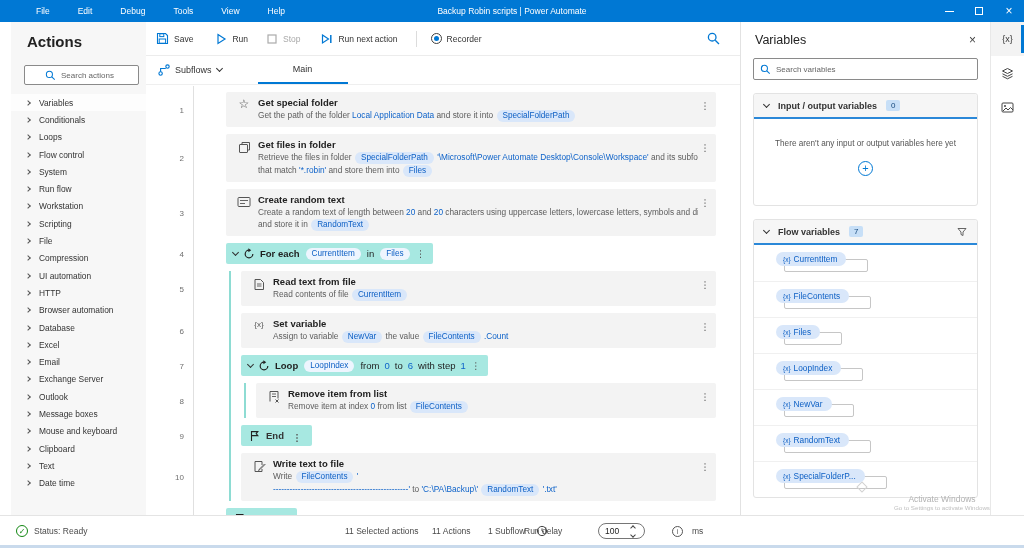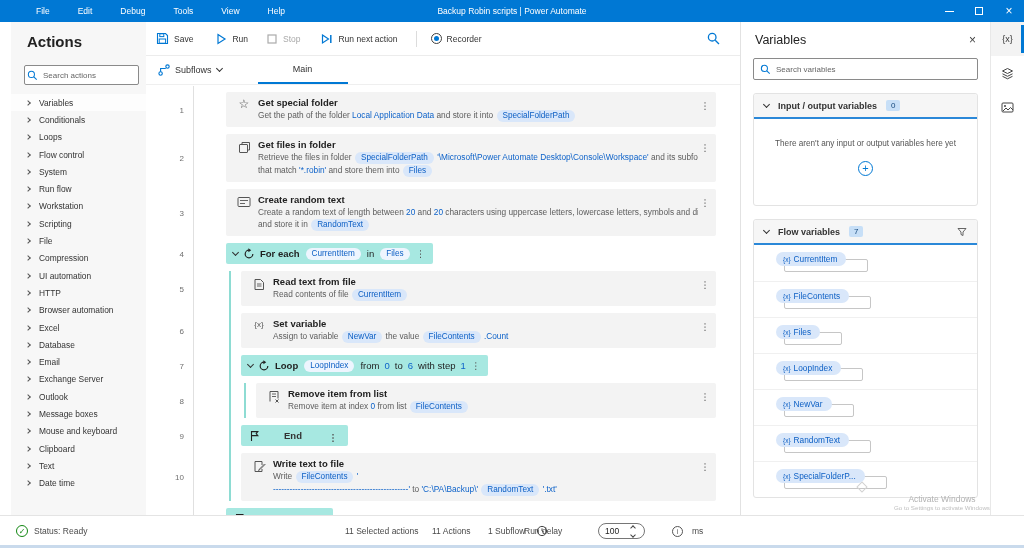--- a/index.html
+++ b/index.html
@@ -13,21 +13,21 @@
   .win-title { position:absolute; left:0; right:0; text-align:center; font-size:8.5px; pointer-events:none; }
   .win-controls { position:absolute; right:0; top:0; height:22px; display:flex; }
   .win-btn { width:30px; height:22px; display:flex; align-items:center; justify-content:center; color:#fff; }
   .min-glyph { width:9px; height:1px; background:#fff; display:block; }
   .max-glyph { width:8px; height:8px; border:1px solid #fff; display:block; }
   .close-glyph { font-size:12px; line-height:10px; }
 
   
   .sidebar { position:absolute; left:11px; top:22px; width:145px; bottom:33px; background:#f7f7f7; border-right:5px solid #4d7c0f; overflow:hidden; }
   .sidebar-title { font-size:15px; font-weight:bold; color:#222; margin:11px 0 0 16px; }
-  .sidebar-search { margin:15px 12px 0 13px; height:20px; background:#fff; border:1px solid #8a8a8a; border-radius:2px; display:flex; align-items:center; padding:0 2px; gap:5px; }
+  .sidebar-search { margin:15px 12px 0 13px; height:20px; background:#fff; border:1px solid #8a8a8a; border-radius:2px; display:flex; align-items:center; padding:0 20px; gap:5px; }
   .sidebar-search .ph { color:#666; font-size:8px; }
   .cat-list { margin-top:9px; }
   .cat-item { height:17.3px; display:flex; align-items:center; padding-left:15px; gap:9px; cursor:pointer; }
   .cat-item.hl { background:#fdfdfd; }
   .cat-label { font-size:8.4px; color:#333; }
   .chev-r { width:4px; height:4px; border-right:1px solid #555; border-bottom:1px solid #555; transform:rotate(-45deg); flex:none; }
   .sb-track { position:absolute; right:1px; top:70px; bottom:10px; width:3px; background:#ededed; border-radius:2px; }
   .sb-thumb { position:absolute; right:1px; top:80px; width:3px; height:240px; background:#d6d6d6; border-radius:2px; }
 
   
@@ -58,21 +58,21 @@
   .kebab { flex:none; width:14px; text-align:center; color:#555; font-size:9.5px; padding-top:3px; cursor:pointer; letter-spacing:0; }
   .seg-b { color:#0d62c9; }
   .pill { display:inline-block; background:#d9e7fa; color:#0c5fc4; border-radius:7px; padding:0 6px; font-size:8.2px; line-height:12px; margin:0 1px; }
   .bhead-row { margin-bottom:7px; }
   .bhead { display:inline-flex; align-items:center; gap:5px; background:#a7e8e1; border-radius:2px; padding:0 7px; height:21px; font-size:9.5px; color:#1f1f1f; cursor:pointer; }
   .bhead .kw { font-weight:bold; }
   .bhead .pill { background:#eef5fe; }
   .bhead .kebab { padding-top:0; width:10px; }
   .bchildren { margin-left:3px; border-left:2px solid #8edcd3; padding-left:10px; }
   .endrow { margin-bottom:7px; }
-  .end-box { display:inline-flex; align-items:center; gap:24px; background:#a7e8e1; border-radius:2px; padding:0 8px; height:21px; font-weight:bold; font-size:9.5px; cursor:pointer; }
+  .end-box { display:inline-flex; align-items:center; gap:6px; background:#a7e8e1; border-radius:2px; padding:0 8px; height:21px; font-weight:bold; font-size:9.5px; cursor:pointer; }
 
   
   .vars { position:absolute; top:22px; right:34px; width:250px; bottom:33px; background:#fff; border-left:1px solid #e2e2e2; }
   .vars-head { height:32px; display:flex; align-items:center; padding:4px 14px 0; }
   .vars-title { font-size:12.5px; color:#222; flex:1; }
   .vars-close { font-size:12px; color:#444; cursor:pointer; }
   .vars-search { margin:4px 12px 0; height:22px; border:1px solid #8a8a8a; border-radius:2px; display:flex; align-items:center; padding:0 6px; gap:5px; background:#fff; }
   .vars-search .ph { color:#666; font-size:8px; }
   .vsection { margin:13px 12px 0; border:1px solid #e3e3e3; border-radius:3px; }
   .vsec-head { height:25px; background:#f6f6f6; display:flex; align-items:center; padding:0 10px; gap:9px; border-bottom:2px solid #2b88d8; border-radius:3px 3px 0 0; cursor:pointer; }
@@ -199,25 +199,25 @@
       <div class="cat-item">
         <span class="chev-r"></span>
         <span class="cat-label">HTTP</span>
       </div>
       <div class="cat-item">
         <span class="chev-r"></span>
         <span class="cat-label">Browser automation</span>
       </div>
       <div class="cat-item">
         <span class="chev-r"></span>
+        <span class="cat-label">Database</span>
+      </div>
+      <div class="cat-item">
+        <span class="chev-r"></span>
         <span class="cat-label">Excel</span>
-      </div>
-      <div class="cat-item">
-        <span class="chev-r"></span>
-        <span class="cat-label">Database</span>
       </div>
       <div class="cat-item">
         <span class="chev-r"></span>
         <span class="cat-label">Email</span>
       </div>
       <div class="cat-item">
         <span class="chev-r"></span>
         <span class="cat-label">Exchange Server</span>
       </div>
       <div class="cat-item">

